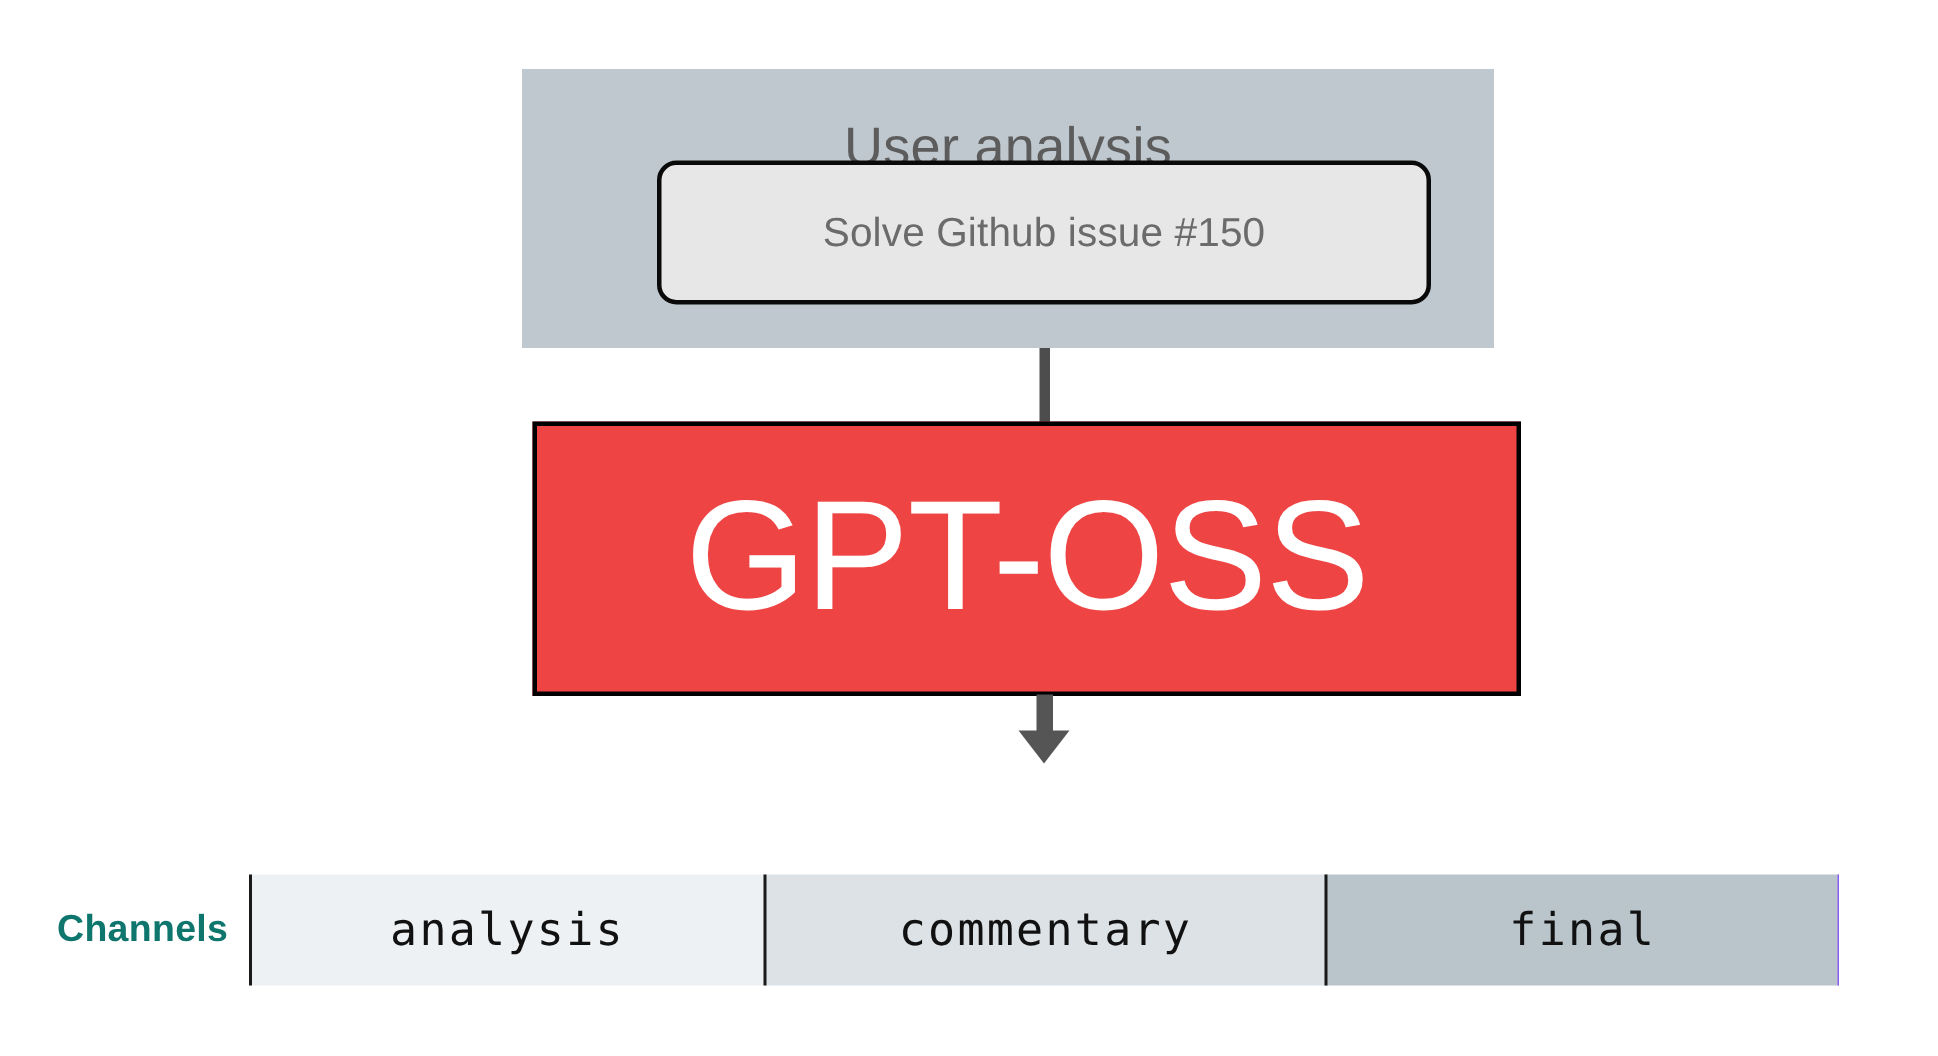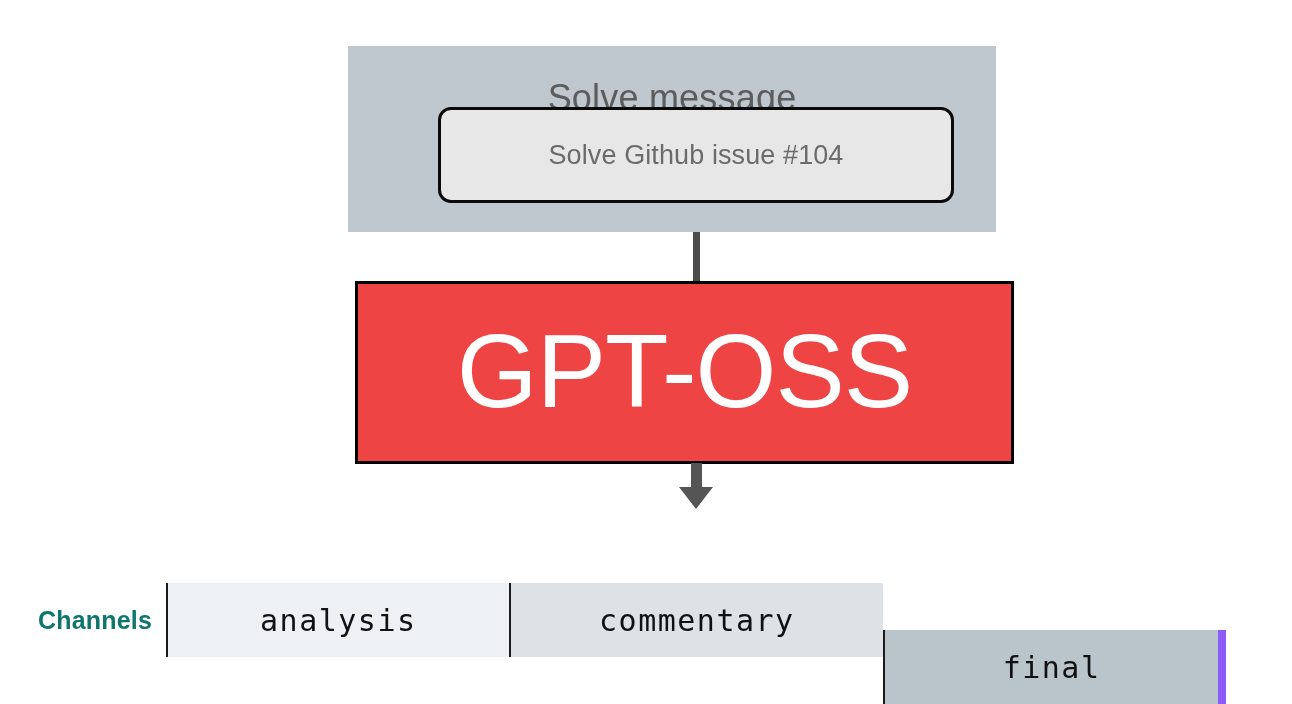--- a/index.html
+++ b/index.html
@@ -147,36 +147,35 @@
     justify-content: center;
     box-sizing: border-box;
     border-left: 2px solid #1a1a1a;
     font-family: "DejaVu Sans Mono", "Liberation Mono", monospace;
     font-size: 30px;
     font-weight: 400;
     color: #111111;
     letter-spacing: 1.5px;
   }
   .channel-cell:last-child {
-    border-right: 8px solid #8b5cf6;
-    margin-top: 47px;
+    border-right: 1px solid #8b5cf6;
   }
   .channel-analysis   { width: 353px; background: #eef1f3; }
   .channel-commentary { width: 386px; background: #dce2e5; }
   .channel-final      { width: 353px; background: #bac5cb; }
 </style>
 </head>
 <body>
 
 <div id="canvas">
 
   <div class="user-message-box">
-    <div class="user-message-title">Solve message</div>
+    <div class="user-message-title">User analysis</div>
     <div class="user-message-inner">
-      <div class="user-message-text">Solve Github issue #104</div>
+      <div class="user-message-text">Solve Github issue #150</div>
     </div>
   </div>
 
   <div class="connector-top"></div>
 
   <div class="model-box">
     <div class="model-label">GPT-OSS</div>
   </div>
 
   <div class="connector-bottom"></div>

